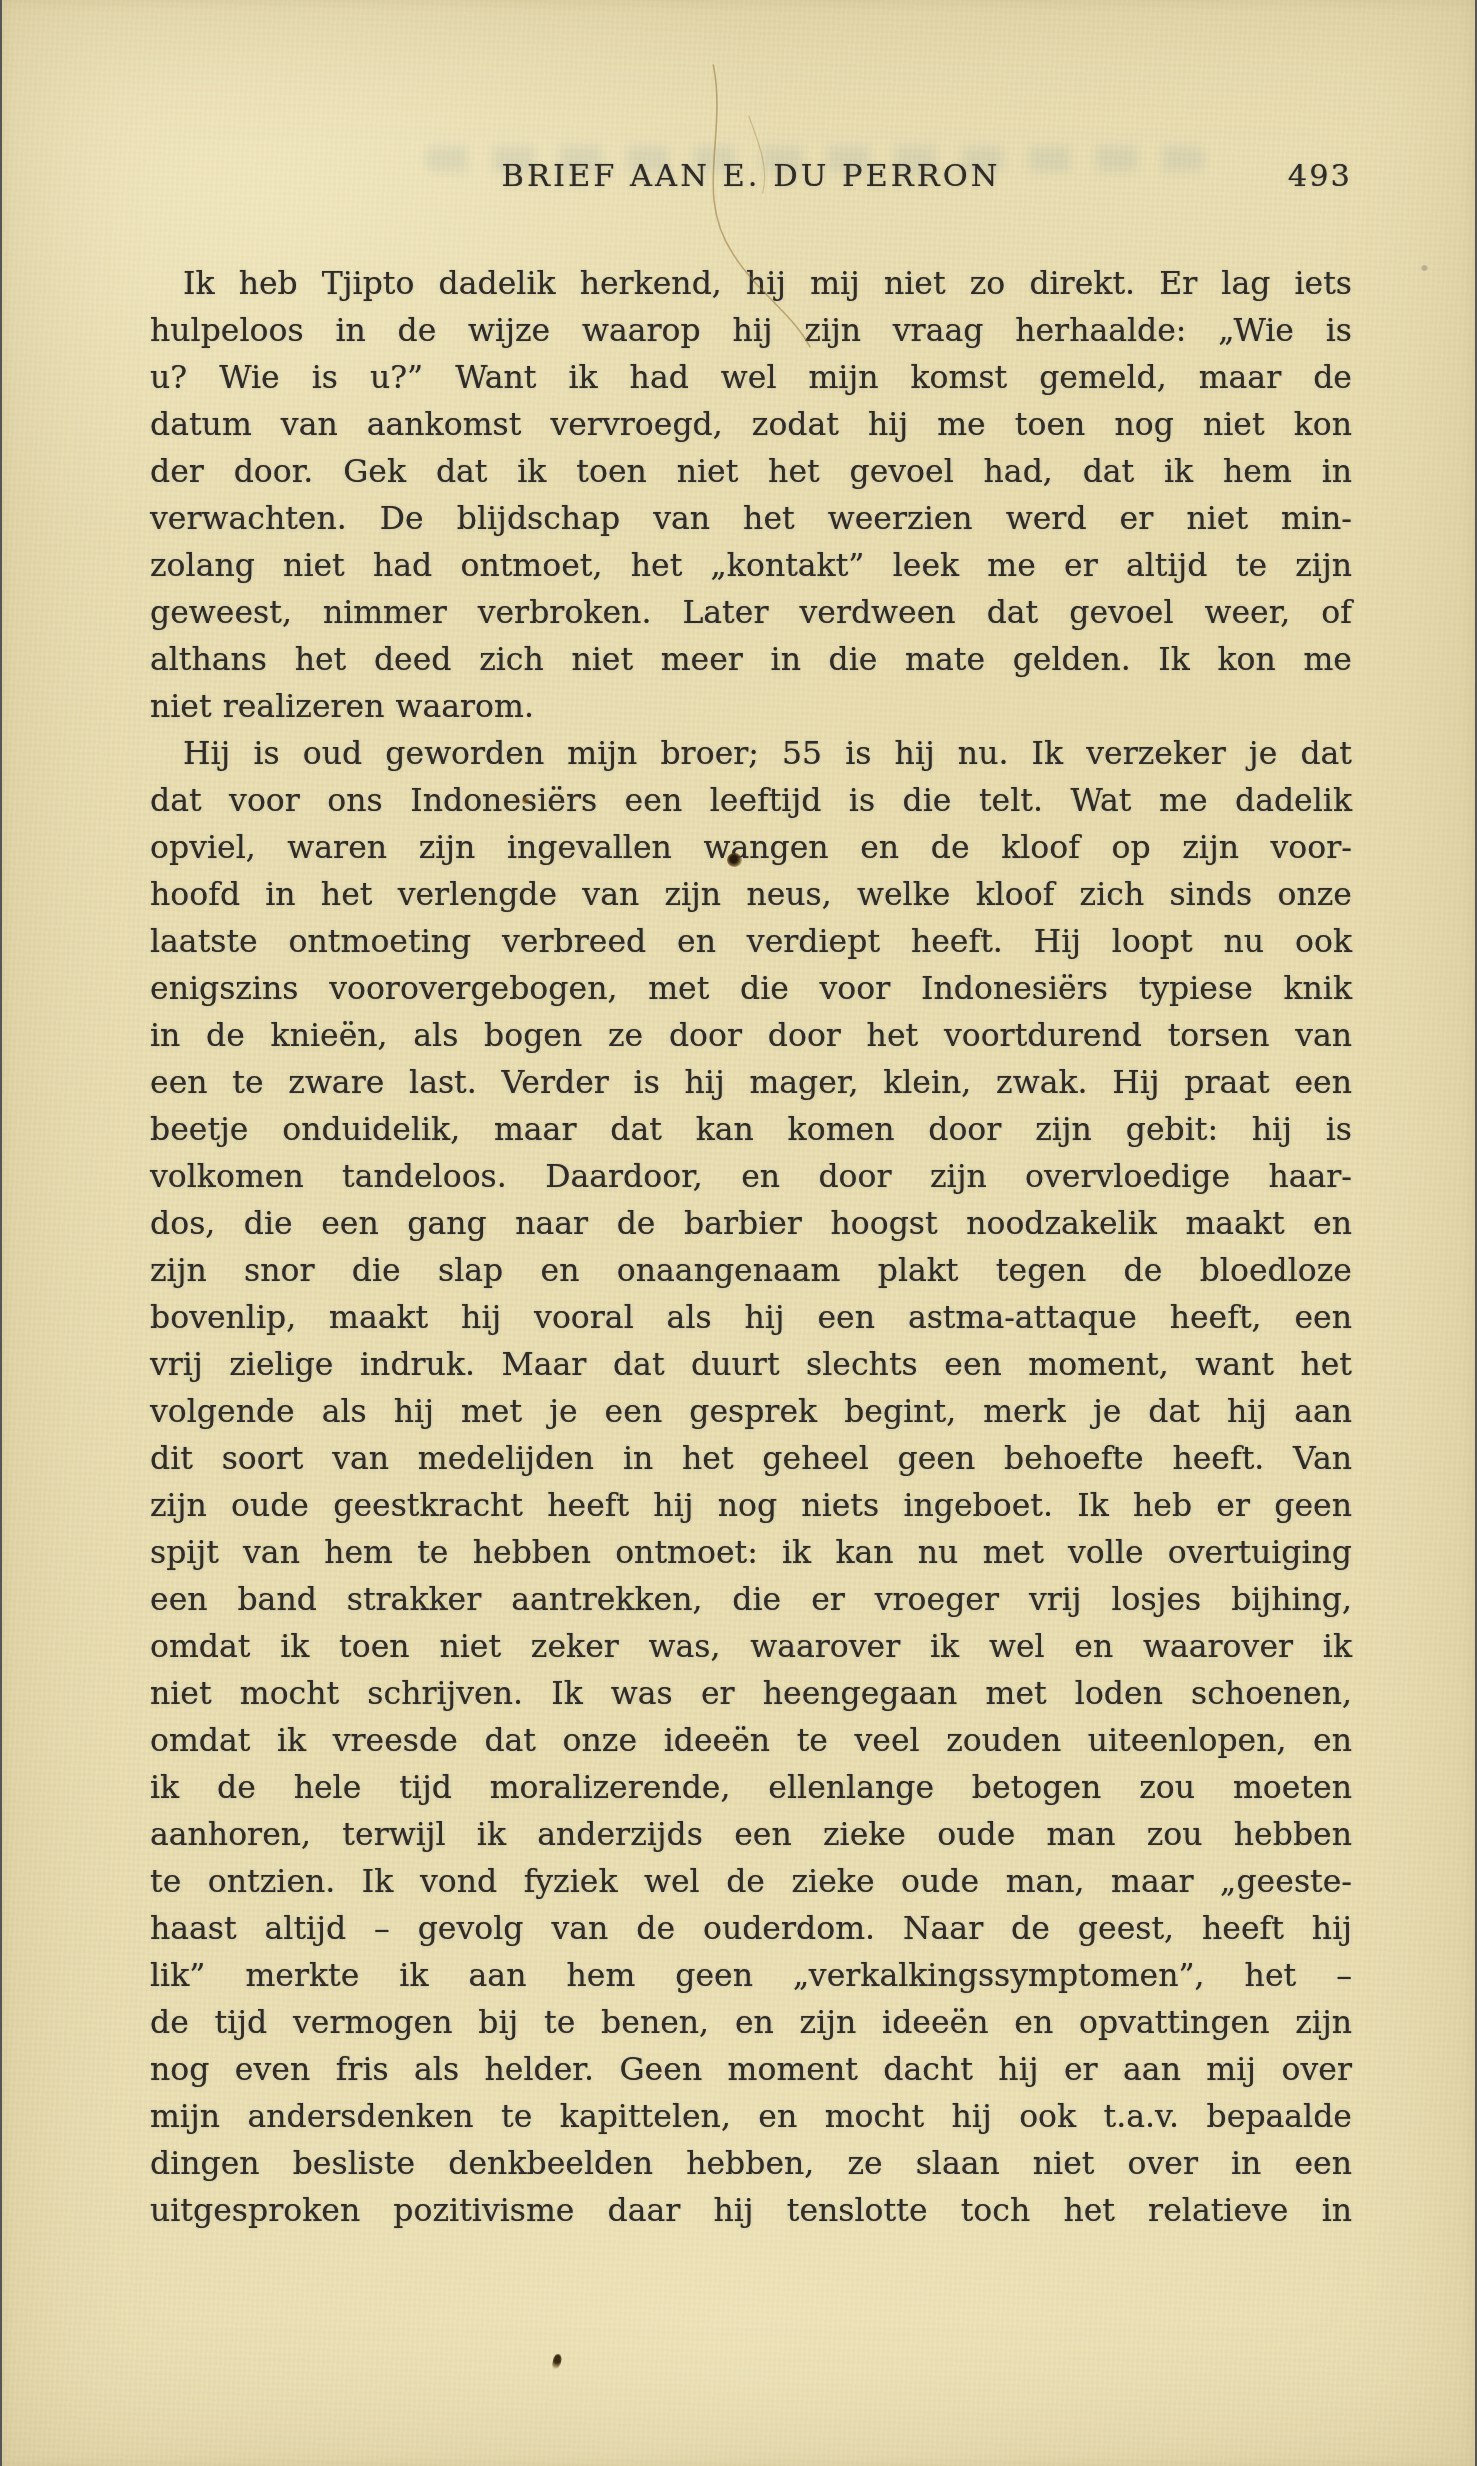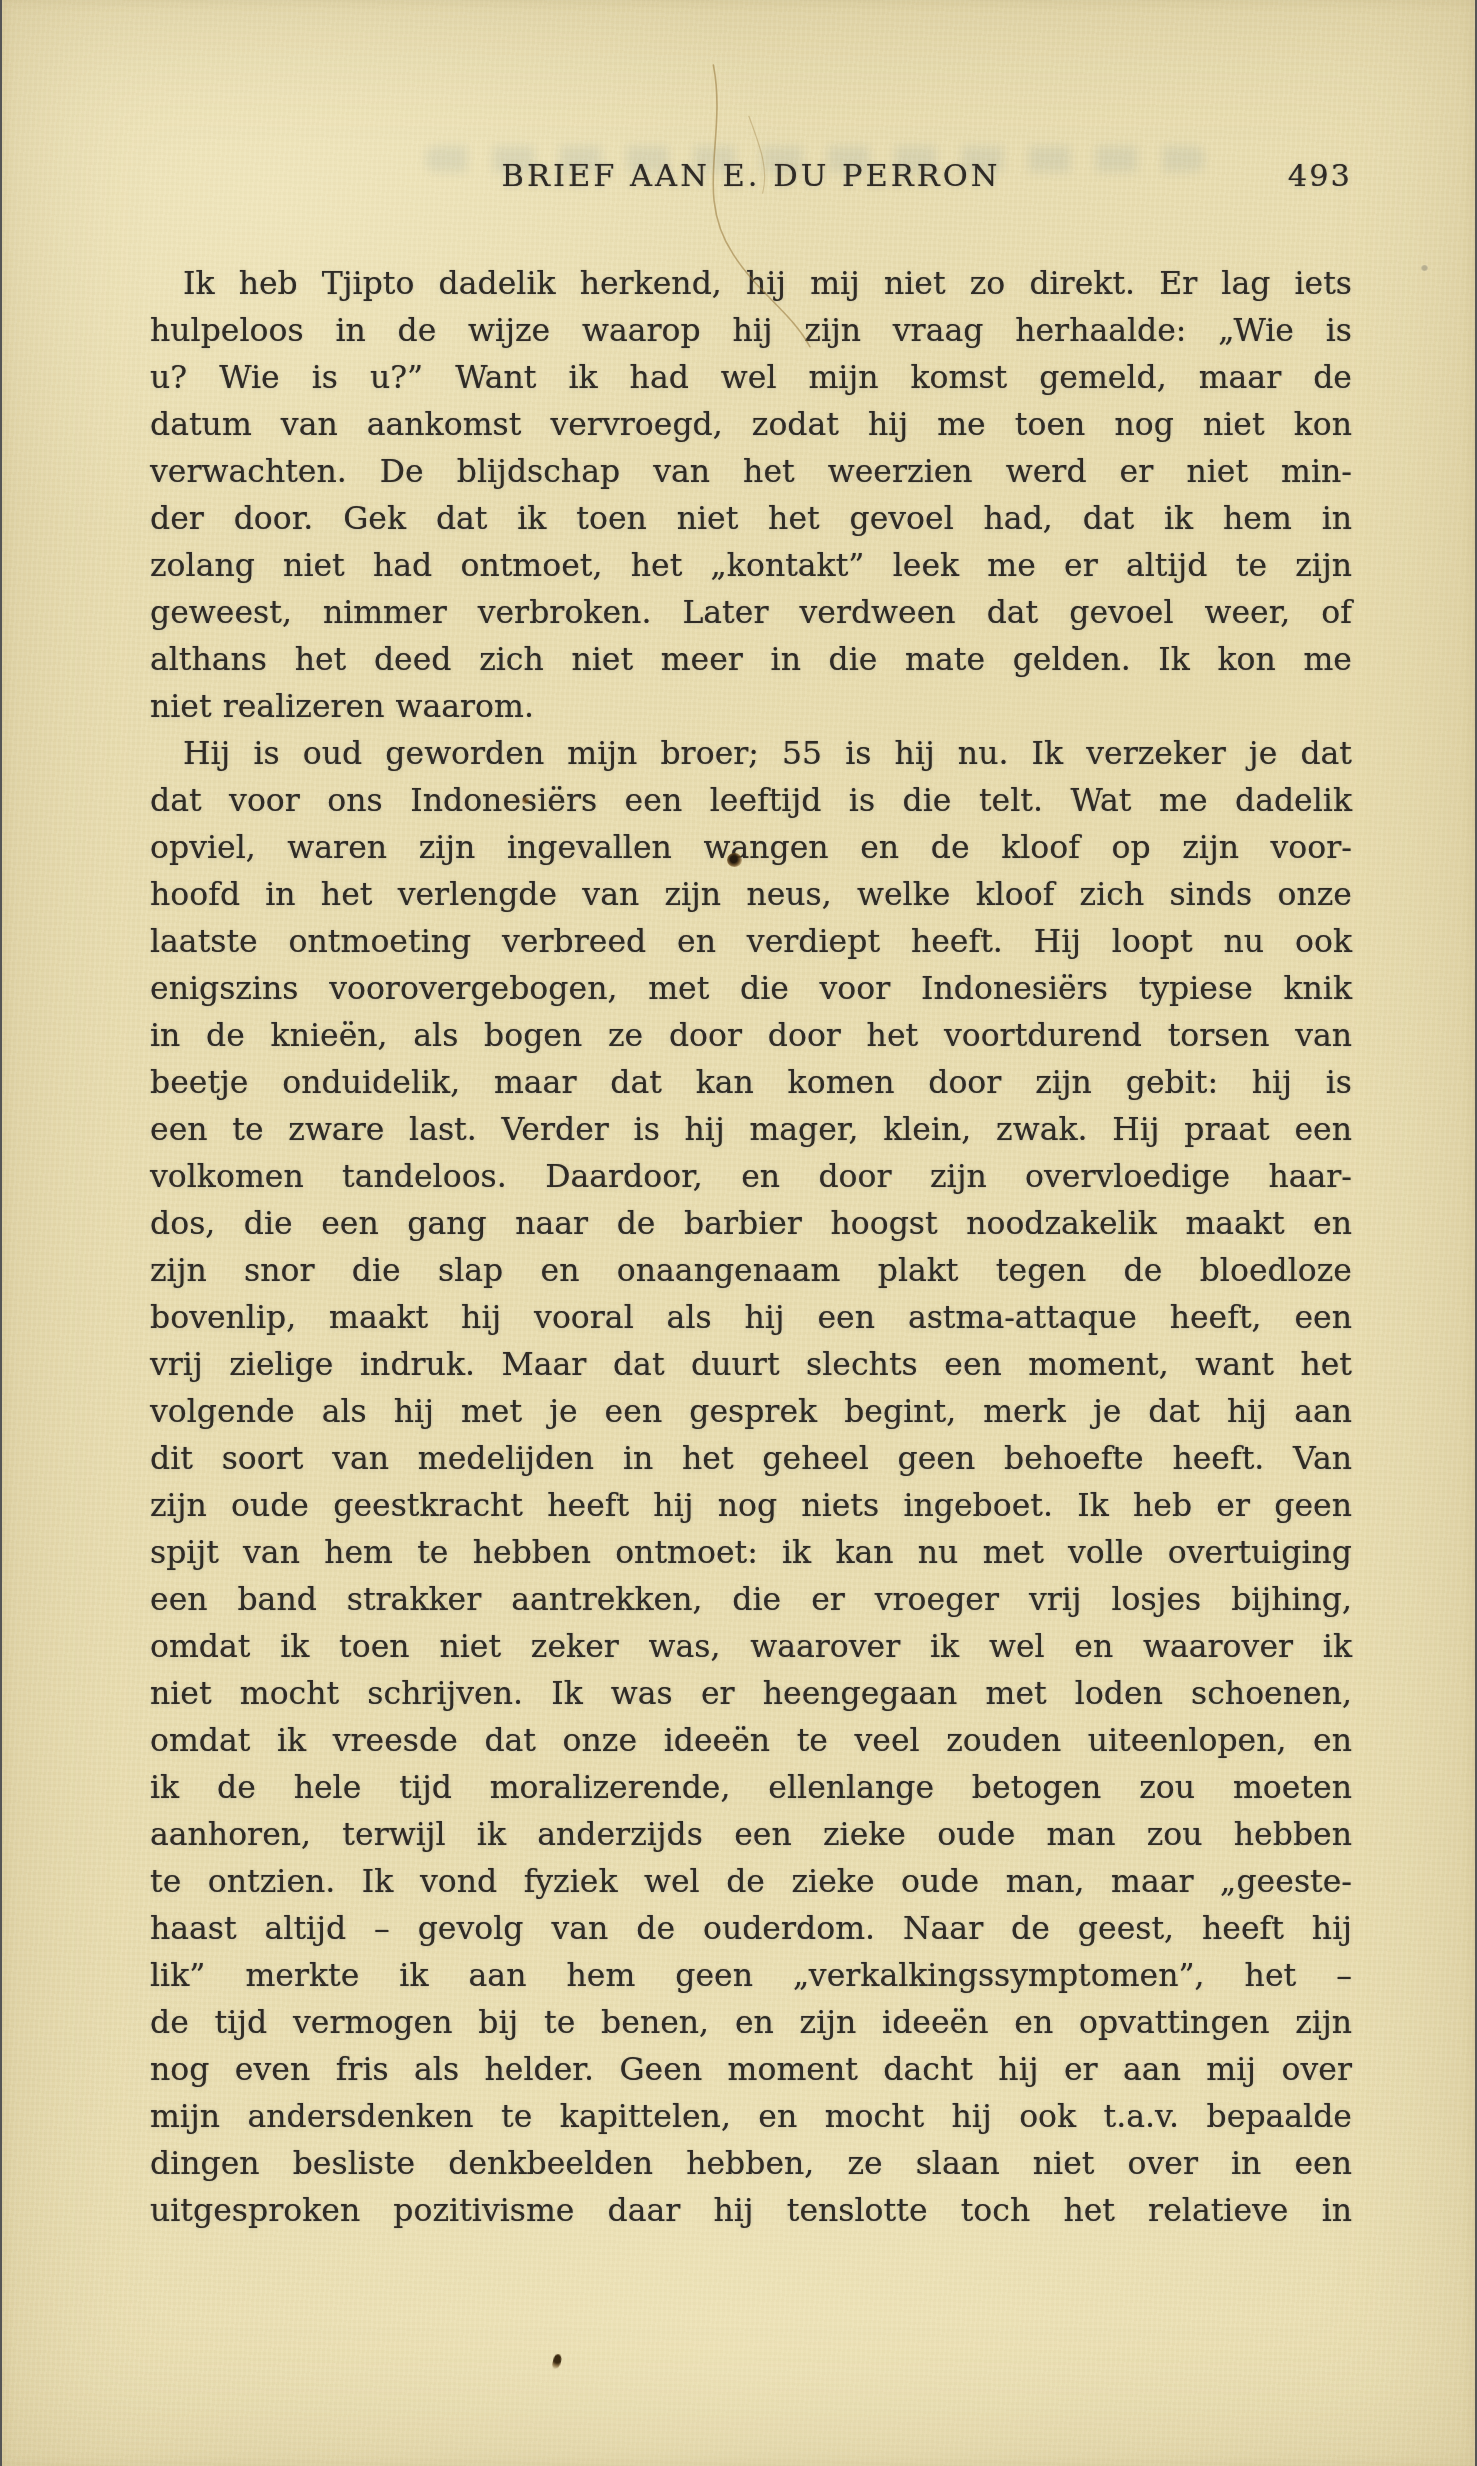--- a/index.html
+++ b/index.html
@@ -94,35 +94,35 @@
   <div class="running-header">
     <span>BRIEF AAN E. DU PERRON</span>
     <span class="page-number">493</span>
   </div>
 
   <div class="page-text">
       <div class="line indent">Ik heb Tjipto dadelik herkend, hij mij niet zo direkt. Er lag iets</div>
       <div class="line">hulpeloos in de wijze waarop hij zijn vraag herhaalde: „Wie is</div>
       <div class="line">u? Wie is u?” Want ik had wel mijn komst gemeld, maar de</div>
       <div class="line">datum van aankomst vervroegd, zodat hij me toen nog niet kon</div>
+      <div class="line">der door. Gek dat ik toen niet het gevoel had, dat ik hem in</div>
       <div class="line">verwachten. De blijdschap van het weerzien werd er niet min-</div>
-      <div class="line">der door. Gek dat ik toen niet het gevoel had, dat ik hem in</div>
       <div class="line">zolang niet had ontmoet, het „kontakt” leek me er altijd te zijn</div>
       <div class="line">geweest, nimmer verbroken. Later verdween dat gevoel weer, of</div>
       <div class="line">althans het deed zich niet meer in die mate gelden. Ik kon me</div>
       <div class="line no-just">niet realizeren waarom.</div>
       <div class="line indent">Hij is oud geworden mijn broer; 55 is hij nu. Ik verzeker je dat</div>
       <div class="line">dat voor ons Indonesiërs een leeftijd is die telt. Wat me dadelik</div>
       <div class="line">opviel, waren zijn ingevallen wangen en de kloof op zijn voor-</div>
       <div class="line">hoofd in het verlengde van zijn neus, welke kloof zich sinds onze</div>
       <div class="line">laatste ontmoeting verbreed en verdiept heeft. Hij loopt nu ook</div>
       <div class="line">enigszins voorovergebogen, met die voor Indonesiërs typiese knik</div>
       <div class="line">in de knieën, als bogen ze door door het voortdurend torsen van</div>
+      <div class="line">een te zware last. Verder is hij mager, klein, zwak. Hij praat een</div>
       <div class="line">beetje onduidelik, maar dat kan komen door zijn gebit: hij is</div>
-      <div class="line">een te zware last. Verder is hij mager, klein, zwak. Hij praat een</div>
       <div class="line">volkomen tandeloos. Daardoor, en door zijn overvloedige haar-</div>
       <div class="line">dos, die een gang naar de barbier hoogst noodzakelik maakt en</div>
       <div class="line">zijn snor die slap en onaangenaam plakt tegen de bloedloze</div>
       <div class="line">bovenlip, maakt hij vooral als hij een astma-attaque heeft, een</div>
       <div class="line">vrij zielige indruk. Maar dat duurt slechts een moment, want het</div>
       <div class="line">volgende als hij met je een gesprek begint, merk je dat hij aan</div>
       <div class="line">dit soort van medelijden in het geheel geen behoefte heeft. Van</div>
       <div class="line">zijn oude geestkracht heeft hij nog niets ingeboet. Ik heb er geen</div>
       <div class="line">spijt van hem te hebben ontmoet: ik kan nu met volle overtuiging</div>
       <div class="line">een band strakker aantrekken, die er vroeger vrij losjes bijhing,</div>

